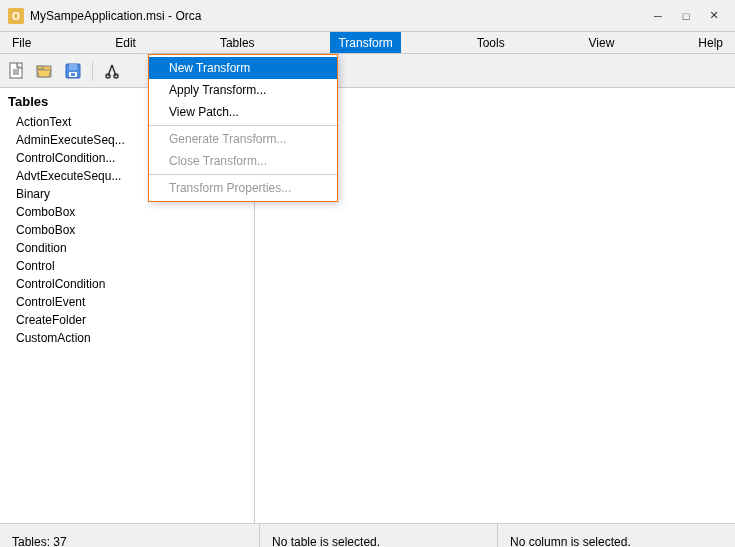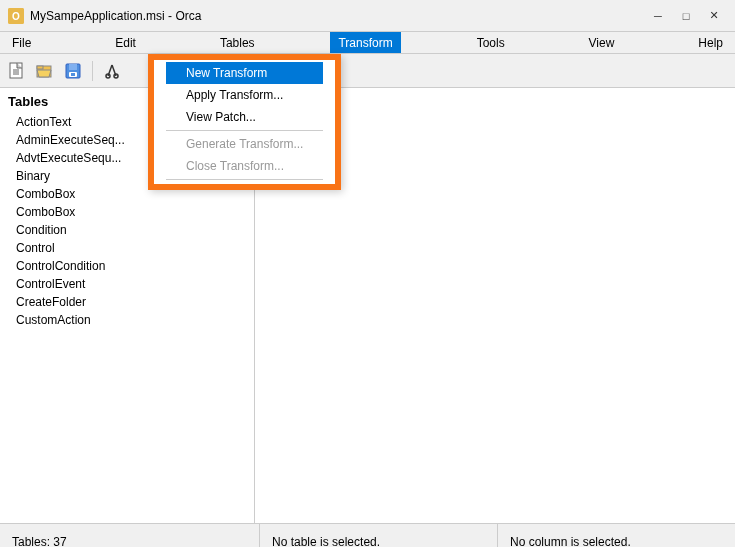--- a/index.html
+++ b/index.html
@@ -168,24 +168,24 @@
 
     
     .dropdown-container {
       position: absolute;
       top: 0;
       left: 0;
       z-index: 1000;
     }
     .dropdown-menu {
       background: white;
-      border: 6px solid #f97316;
+      border: 1px solid #f97316;
       box-shadow: 2px 2px 8px rgba(0,0,0,0.2);
       min-width: 190px;
-      padding: 2px 12px;
+      padding: 2px 0;
     }
     .dropdown-item {
       padding: 4px 20px;
       cursor: pointer;
       font-size: 12px;
       color: #000;
       display: flex;
       align-items: center;
     }
     .dropdown-item.highlighted { background: #0078d7; color: white; }
@@ -233,20 +233,21 @@
 
   <div class="dropdown-container" style="top: 22px; left: 148px;">
     <div class="dropdown-menu">
       <div class="dropdown-item highlighted">New Transform</div>
       <div class="dropdown-item">Apply Transform...</div>
       <div class="dropdown-item">View Patch...</div>
       <div class="dropdown-separator"></div>
       <div class="dropdown-item disabled">Generate Transform...</div>
       <div class="dropdown-item disabled">Close Transform...</div>
       <div class="dropdown-separator"></div>
+      <div class="dropdown-item disabled">Transform Properties...</div>
     </div>
   </div>
 </div>
 
 <div class="toolbar">
   <button class="toolbar-btn" title="New">
     <svg width="18" height="18" viewBox="0 0 18 18" fill="none">
       <rect x="2" y="1" width="12" height="15" fill="white" stroke="#666" stroke-width="1"></rect>
       <polyline points="9,1 9,6 14,6" fill="#ccc" stroke="#666" stroke-width="1"></polyline>
       <line x1="5" y1="8" x2="11" y2="8" stroke="#666" stroke-width="1"></line>
@@ -279,20 +280,21 @@
     </svg>
   </button>
 </div>
 
 <div class="main-area">
 
   <div class="tables-panel">
     <div class="tables-header">Tables</div>
     <div class="table-item">ActionText</div>
     <div class="table-item">AdminExecuteSeq...</div>
+    <div class="table-item">ControlCondition...</div>
     <div class="table-item">AdvtExecuteSequ...</div>
     <div class="table-item">Binary</div>
     <div class="table-item">ComboBox</div>
     <div class="table-item">ComboBox</div>
     <div class="table-item">Condition</div>
     <div class="table-item">Control</div>
     <div class="table-item">ControlCondition</div>
     <div class="table-item">ControlEvent</div>
     <div class="table-item">CreateFolder</div>
     <div class="table-item">CustomAction</div>

